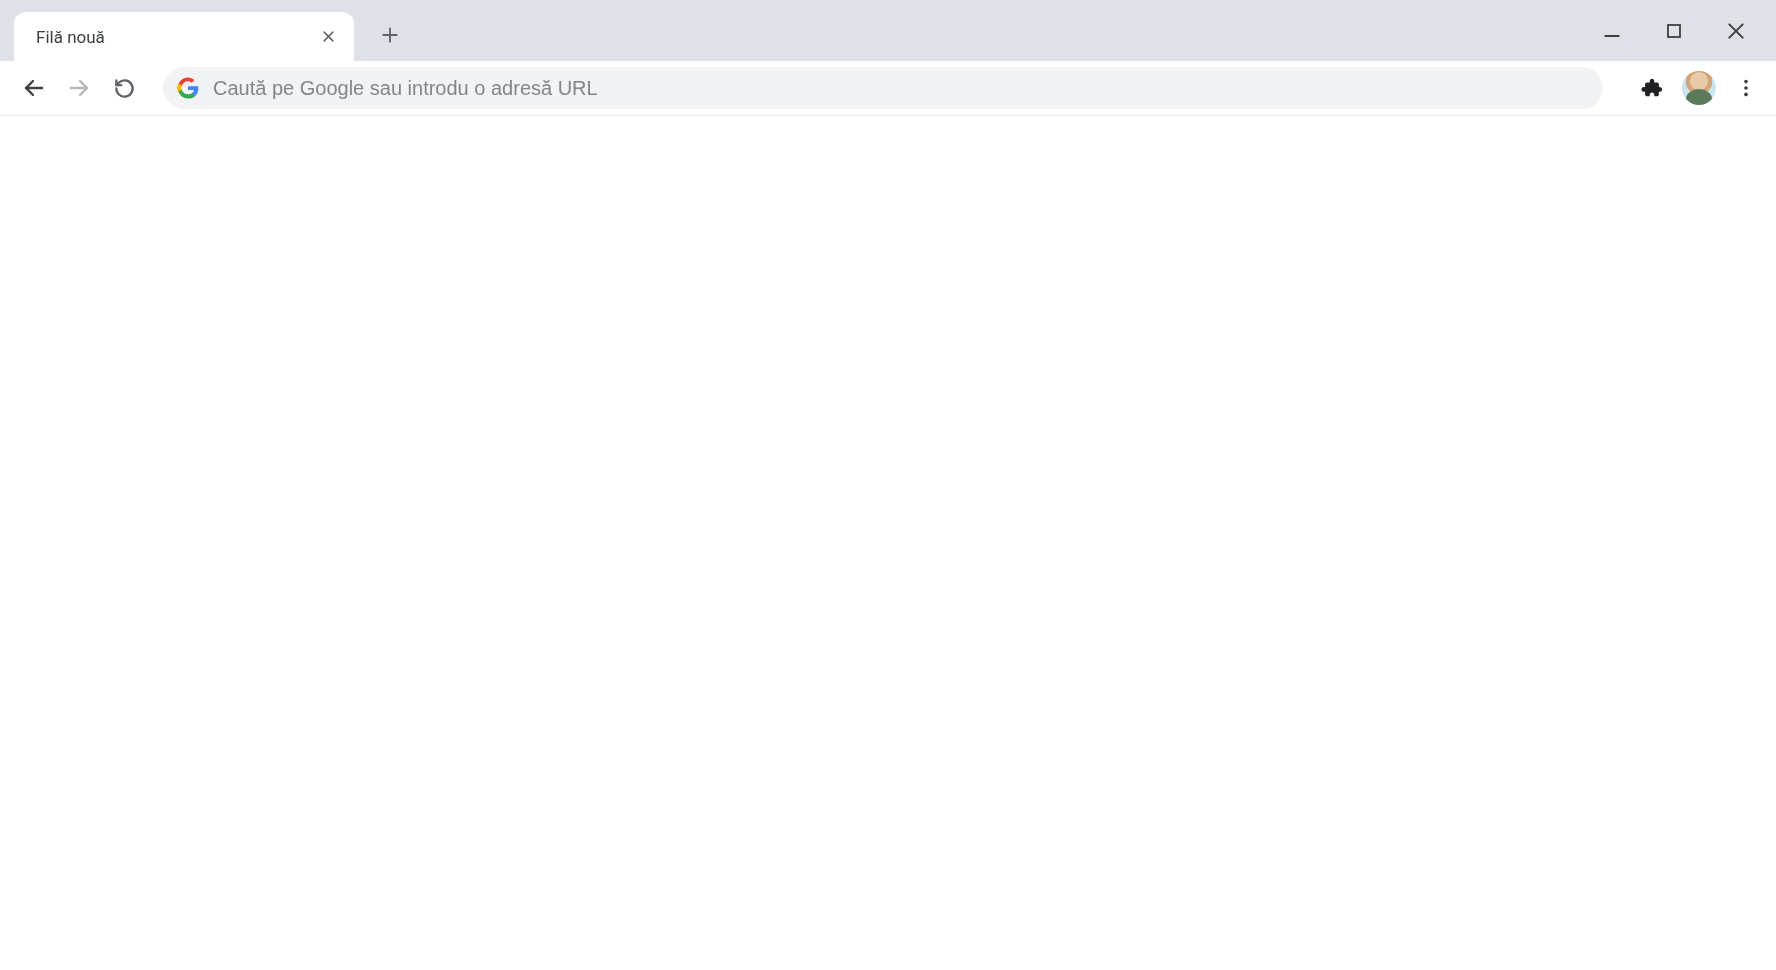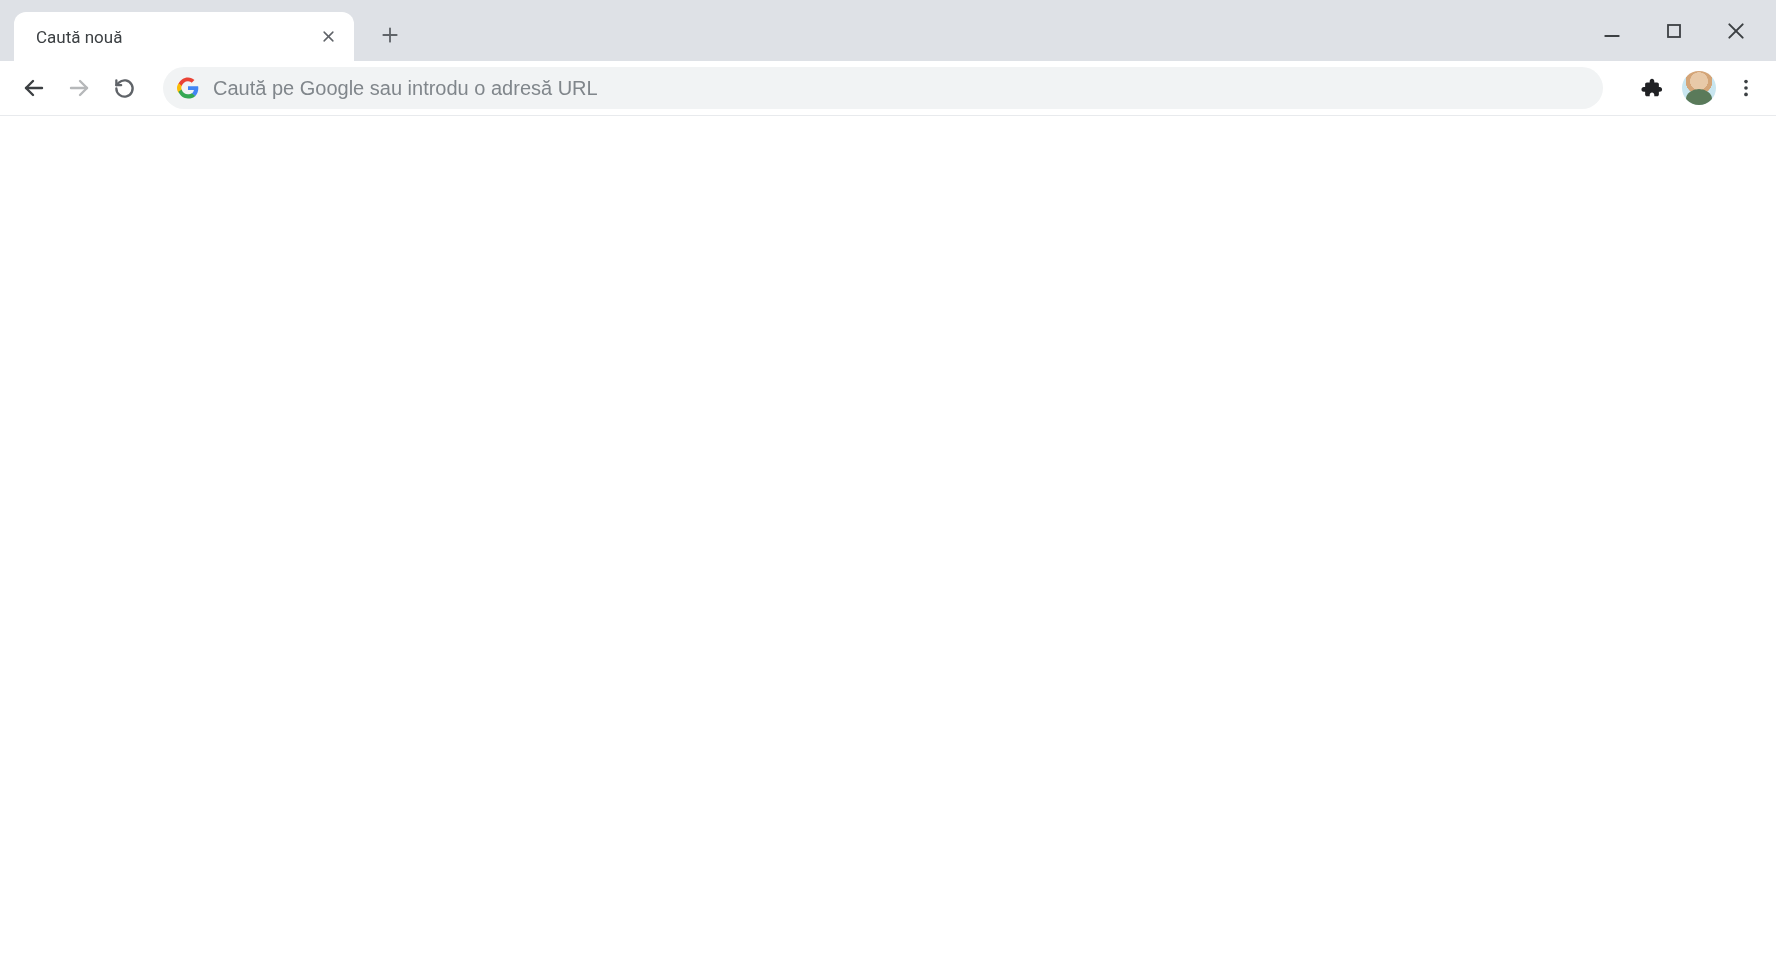--- a/index.html
+++ b/index.html
@@ -118,21 +118,21 @@
   .content { flex:1; background:#ffffff; }
 
   svg { display:block; }
 </style>
 </head>
 <body>
 
 <div class="tabstrip">
 
   <div class="tab">
-    <span class="tab-title">Caută nouă</span>
+    <span class="tab-title">Filă nouă</span>
     <span class="tab-close">
       <svg width="15" height="15" viewBox="0 0 24 24" stroke="currentColor" stroke-width="2.4" fill="none" stroke-linecap="round">
         <line x1="5" y1="5" x2="19" y2="19"></line>
           <line x1="19" y1="5" x2="5" y2="19"></line>
       </svg>
     </span>
   </div>
 
   <div class="newtab-btn">
     <svg width="20" height="20" viewBox="0 0 24 24" stroke="currentColor" stroke-width="2.2" fill="none" stroke-linecap="round">

